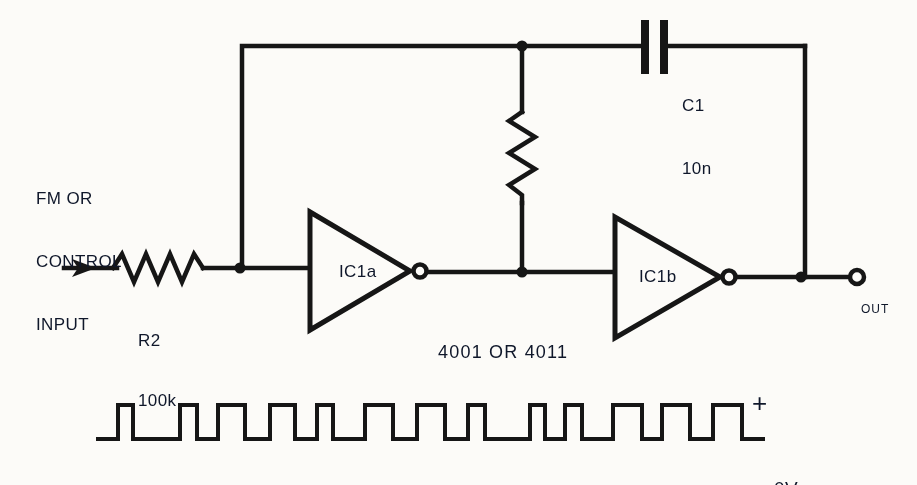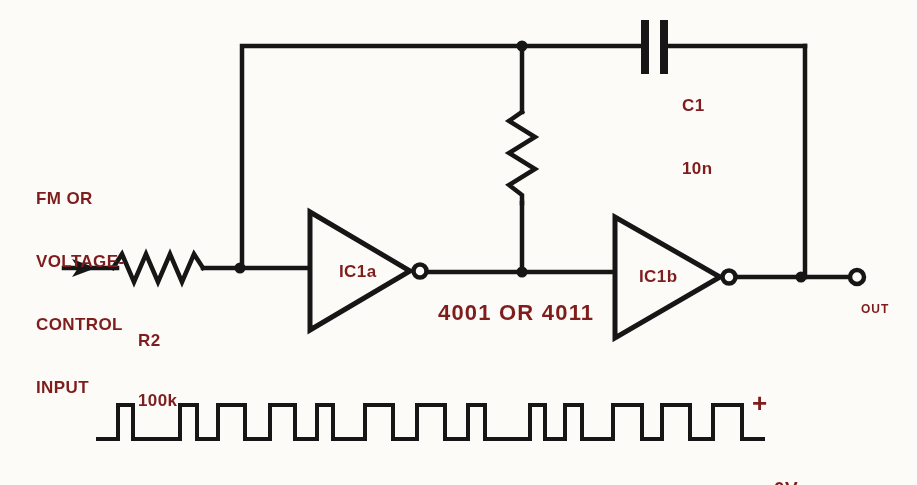--- a/index.html
+++ b/index.html
@@ -6,30 +6,30 @@
   .stage{
     position:relative;
     width:917px;height:485px;
     background:#fcfbf8;
     overflow:hidden;
     font-family:"Liberation Sans", sans-serif;
   }
   .stage svg{position:absolute;left:0;top:0;}
   .lbl{
     position:absolute;
-    color:#7f1d1d;
-    font-weight:bold;
+    color:#0f172a;
+    font-weight:normal;
     white-space:pre;
     letter-spacing:.4px;
     line-height:21px;
     font-size:17px;
   }
   .lbl.small{font-size:12px;line-height:19px;}
   .lbl.big{font-size:26px;line-height:26px;}
-  .lbl.note{font-size:22px;letter-spacing:1.2px;}
+  .lbl.note{font-size:18px;letter-spacing:1.2px;margin-top:40px;}
 </style>
 </head>
 <body>
 
 <div class="stage">
 
   <svg width="917" height="485" viewBox="0 0 917 485" fill="none" stroke="#161616" stroke-width="4.5" stroke-linecap="square" stroke-linejoin="miter">
 
     <g>
       <line x1="64" y1="268" x2="117" y2="268"></line>
@@ -75,21 +75,20 @@
       <circle cx="522" cy="46" r="5.5"></circle>
       <circle cx="522" cy="272" r="5.5"></circle>
       <circle cx="801" cy="277" r="5.5"></circle>
     </g>
 
     <path stroke-width="4" d="M 98 439 H 118 V 405 H 133 V 439 H 180 V 405 H 197 V 439 H 218 V 405 H 245 V 439 H 270 V 405 H 295 V 439 H 317 V 405 H 333 V 439 H 365 V 405 H 393 V 439 H 417 V 405 H 445 V 439 H 468 V 405 H 485 V 439 H 530 V 405 H 545 V 439 H 565 V 405 H 582 V 439 H 613 V 405 H 642 V 439 H 662 V 405 H 690 V 439 H 713 V 405 H 742 V 439 H 763"></path>
   </svg>
 
   <div class="lbl" style="left:36px; top:146px;">
     <div>FM OR</div>
-    <div>VOLTAGE-</div>
     <div>CONTROL</div>
     <div>INPUT</div>
   </div>
 
   <div class="lbl" style="left:138px; top:291px; line-height:20px;">
     <div>R2</div>
     <div>100k</div>
   </div>
 
 

